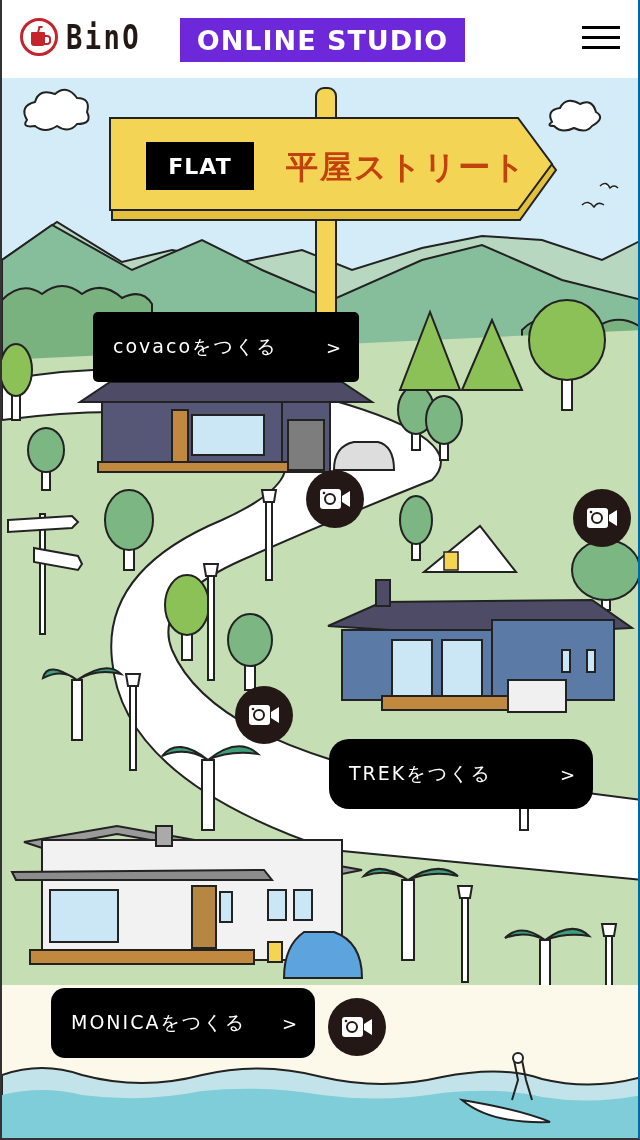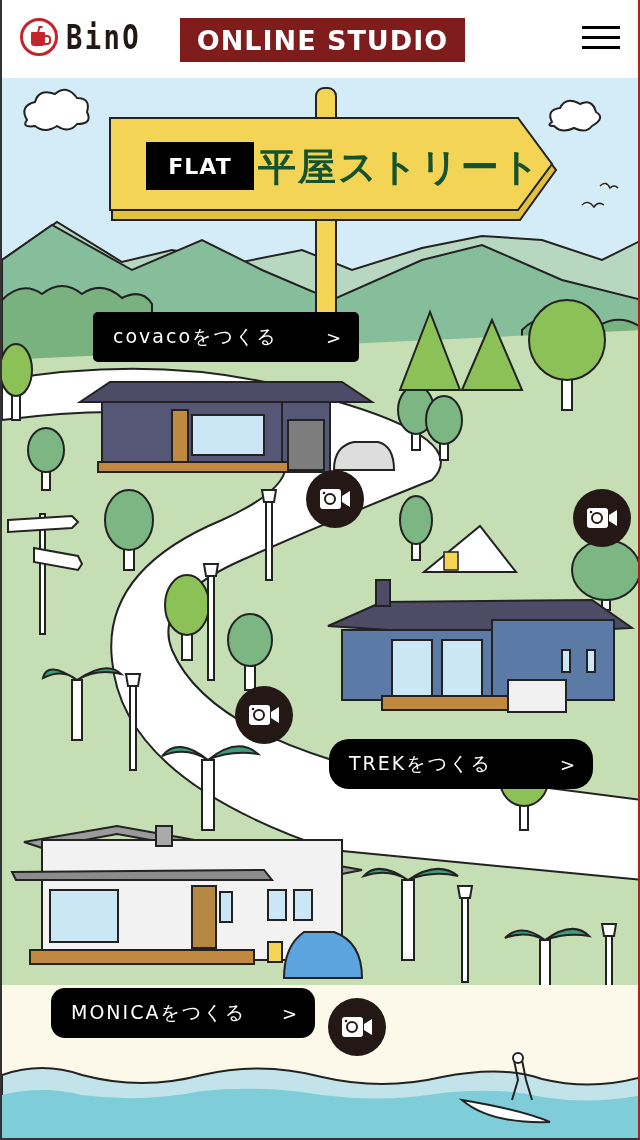--- a/index.html
+++ b/index.html
@@ -1,43 +1,43 @@
 <!DOCTYPE html>
 <html><head>
 <meta charset="utf-8">
 <style>
   * { box-sizing: border-box; margin: 0; padding: 0; }
   html, body { width: 640px; height: 1140px; overflow: hidden; background: #fff; }
   body { font-family: "DejaVu Sans", "Liberation Sans", sans-serif; position: relative; }
 
-  .page { position: relative; width: 640px; height: 1140px; border-left: 2px solid #333; border-right: 2px solid #b91c1c; border-bottom: 2px solid #333; overflow: hidden; }
+  .page { position: relative; width: 640px; height: 1140px; border-left: 2px solid #333; border-right: 2px solid #0369a1; border-bottom: 2px solid #333; overflow: hidden; }
 
   
   .header { position: absolute; left: 0; top: 0; width: 100%; height: 78px; background: #fff; z-index: 20; }
   .logo { position: absolute; left: 18px; top: 18px; display: flex; align-items: center; gap: 8px; }
   .logo-mark { width: 38px; height: 38px; border: 3px solid #c4242c; border-radius: 50%; position: relative; background: #fff; }
   .logo-mug { position: absolute; left: 8px; top: 11px; width: 14px; height: 14px; background: #c4242c; border-radius: 1px 1px 3px 3px; }
   .logo-mug::after { content: ""; position: absolute; right: -6px; top: 3px; width: 5px; height: 6px; border: 2px solid #c4242c; border-left: none; border-radius: 0 4px 4px 0; }
   .logo-steam { position: absolute; left: 15px; top: 5px; width: 4px; height: 6px; border-left: 2px solid #c4242c; border-top: 2px solid #c4242c; transform: skewX(-15deg); }
   .logo-text { font-family: "DejaVu Sans Mono", "Liberation Mono", monospace; font-size: 34px; font-weight: bold; letter-spacing: 3px; color: #231815; line-height: 1; transform: scaleX(0.8); transform-origin: left center; }
-  .studio-badge { position: absolute; left: 178px; top: 18px; width: 285px; height: 44px; background: #7f1d1d; color: #fff; font-family: "DejaVu Sans", sans-serif; font-weight: bold; font-size: 27px; display: flex; align-items: center; justify-content: center; letter-spacing: 1px; }
+  .studio-badge { position: absolute; left: 178px; top: 18px; width: 285px; height: 44px; background: #6d28d9; color: #fff; font-family: "DejaVu Sans", sans-serif; font-weight: bold; font-size: 27px; display: flex; align-items: center; justify-content: center; letter-spacing: 1px; }
   .hamburger { position: absolute; right: 18px; top: 26px; width: 38px; height: 26px; cursor: pointer; }
   .hamburger span { display: block; height: 3px; background: #000; margin-bottom: 7px; }
 
   
   .scene { position: absolute; left: 0; top: 78px; width: 640px; height: 1062px; background: #d4ecf7; overflow: hidden; }
   .scene svg { position: absolute; left: 0; top: 0; }
 
   
-  .sign-text-wrap { position: absolute; left: 144px; top: 142px; display: flex; align-items: flex-start; gap: 4px; z-index: 5; }
+  .sign-text-wrap { position: absolute; left: 144px; top: 142px; display: flex; align-items: flex-end; gap: 32px; z-index: 5; }
   .flat-badge { background: #000; color: #fff; font-weight: bold; font-size: 22px; width: 108px; height: 48px; display: flex; align-items: center; justify-content: center; letter-spacing: 1px; }
-  .sign-title { font-weight: bold; font-size: 38px; color: #14532d; letter-spacing: 2px; }
-
-  
-  .cta { position: absolute; background: #000; color: #fff; border-radius: 5px; height: 50px; display: flex; align-items: center; justify-content: space-between; padding: 0 16px 0 20px; font-size: 19px; letter-spacing: 2px; cursor: pointer; z-index: 10; }
+  .sign-title { font-weight: bold; font-size: 32px; color: #c2410c; letter-spacing: 2px; }
+
+  
+  .cta { position: absolute; background: #000; color: #fff; border-radius: 5px; height: 70px; display: flex; align-items: center; justify-content: space-between; padding: 0 16px 0 20px; font-size: 19px; letter-spacing: 2px; cursor: pointer; z-index: 10; }
   .cta .chev { font-size: 18px; font-family: "DejaVu Sans", sans-serif; }
 
   
   .cam { position: absolute; width: 58px; height: 58px; border-radius: 50%; background: #231815; display: flex; align-items: center; justify-content: center; cursor: pointer; z-index: 10; }
   .cam svg { position: static; }
 </style>
 </head>
 <body>
 
 <div class="page">

